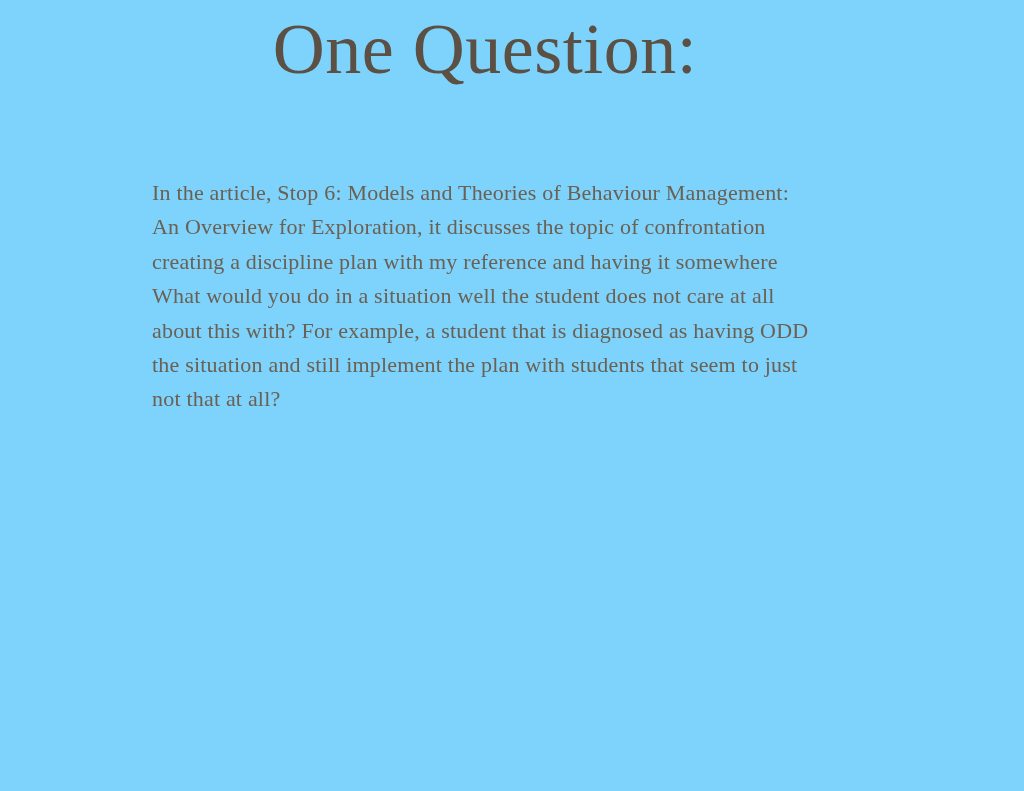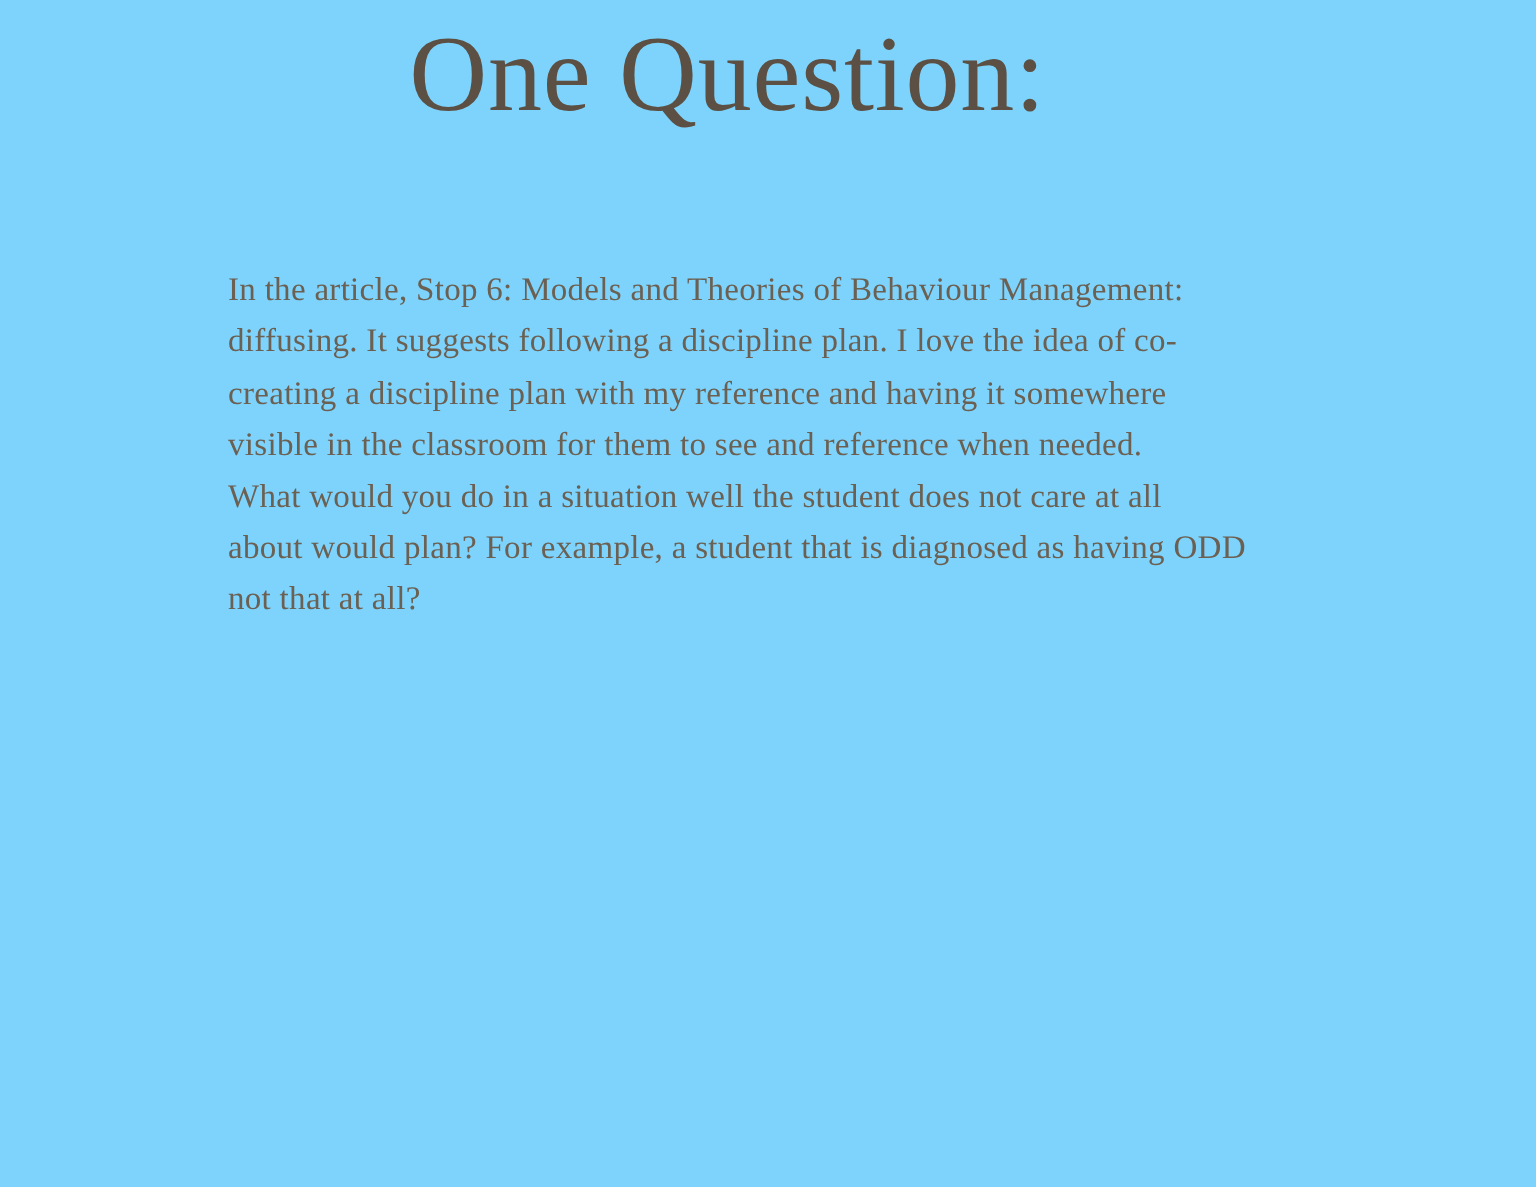--- a/index.html
+++ b/index.html
@@ -43,20 +43,20 @@
   }
 </style>
 </head>
 <body>
 
 <div class="slide">
   <h1 class="slide-title">One Question:</h1>
 
   <div class="question-paragraph">
     <div class="body-line">In the article, Stop 6: Models and Theories of Behaviour Management:</div>
-    <div class="body-line">diffusing. It suggests following a discipline plan. I love the idea of co-</div>
+    <div class="body-line">An Overview for Exploration, it discusses the topic of confrontation</div>
     <div class="body-line">creating a discipline plan with my reference and having it somewhere</div>
-    <div class="body-line">visible in the classroom for them to see and reference when needed.</div>
     <div class="body-line">What would you do in a situation well the student does not care at all</div>
-    <div class="body-line">about would plan? For example, a student that is diagnosed as having ODD</div>
+    <div class="body-line">about this with? For example, a student that is diagnosed as having ODD</div>
+    <div class="body-line">the situation and still implement the plan with students that seem to just</div>
     <div class="body-line">not that at all?</div>
   </div>
 </div>
 
 </body></html>

